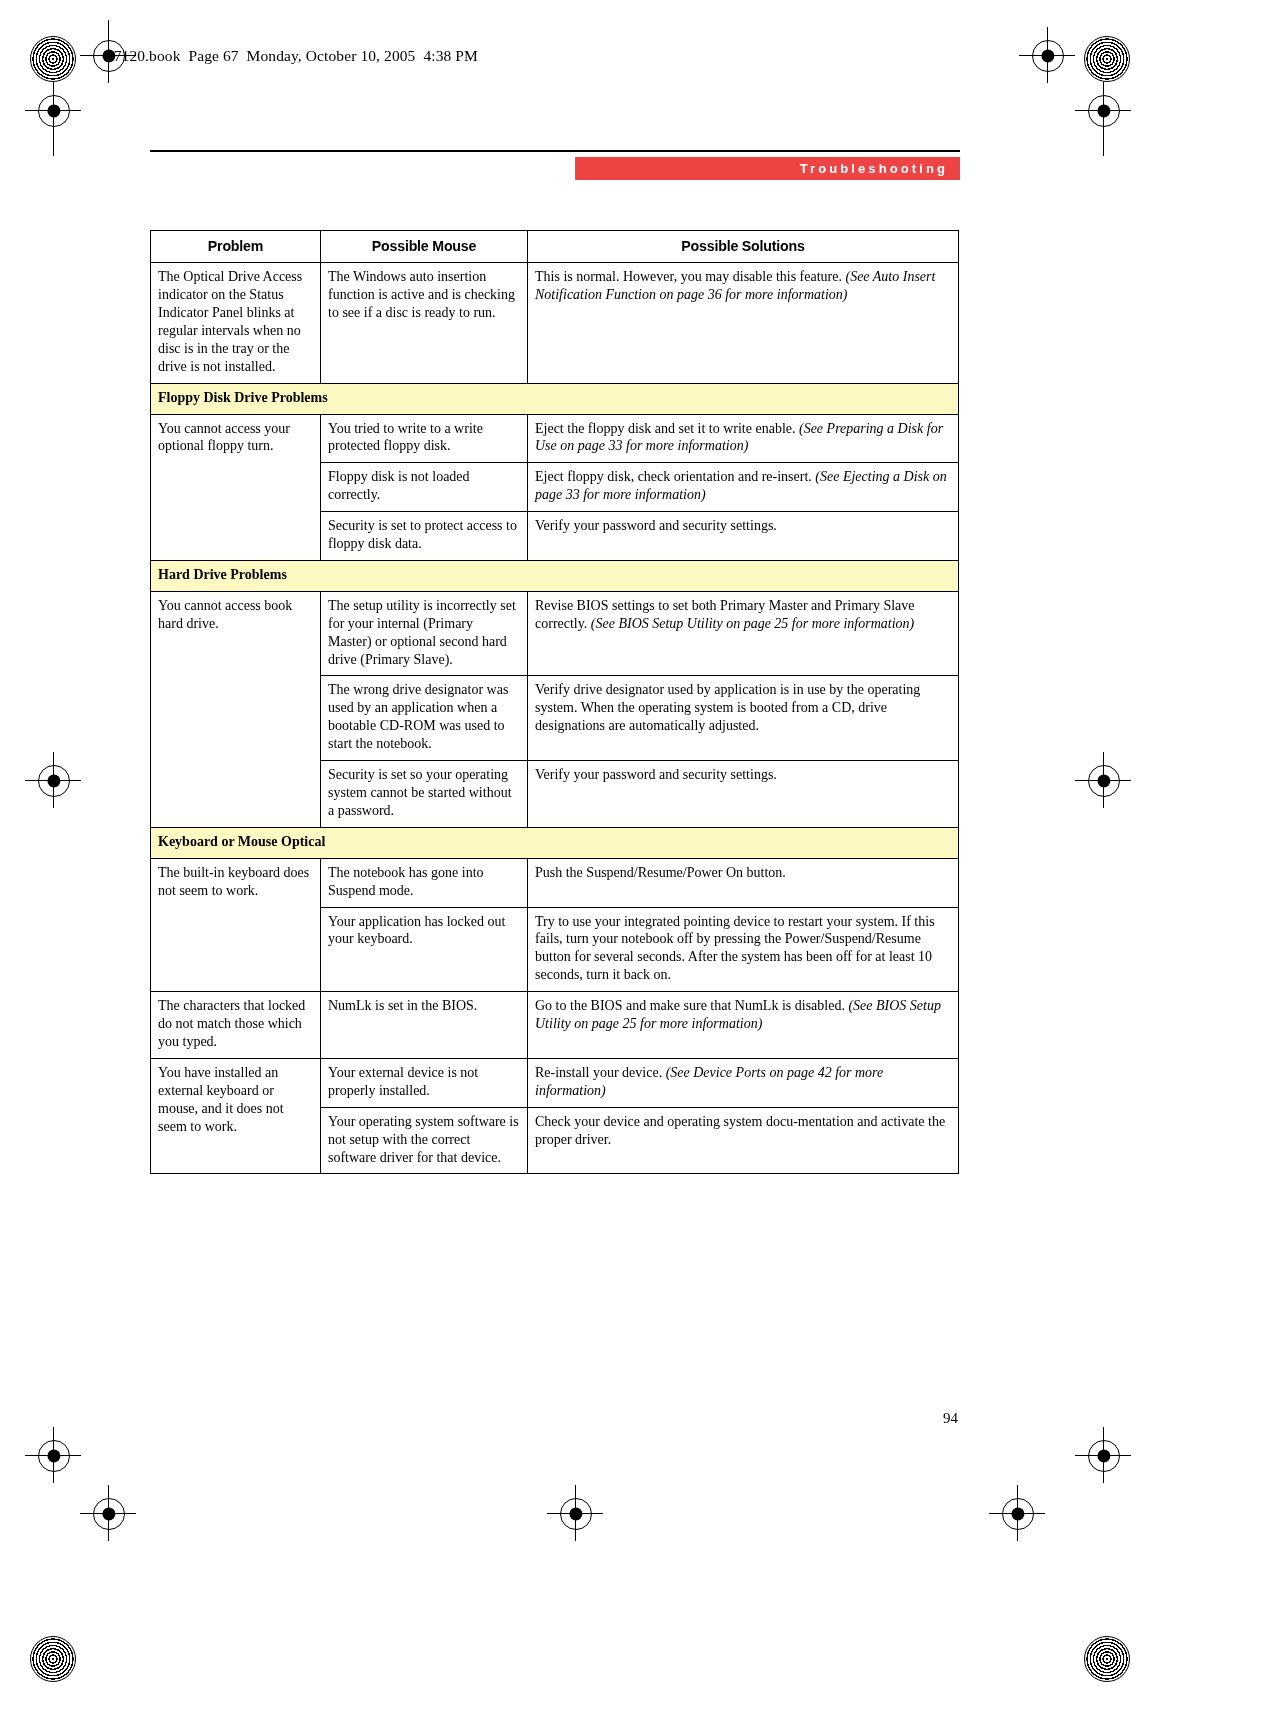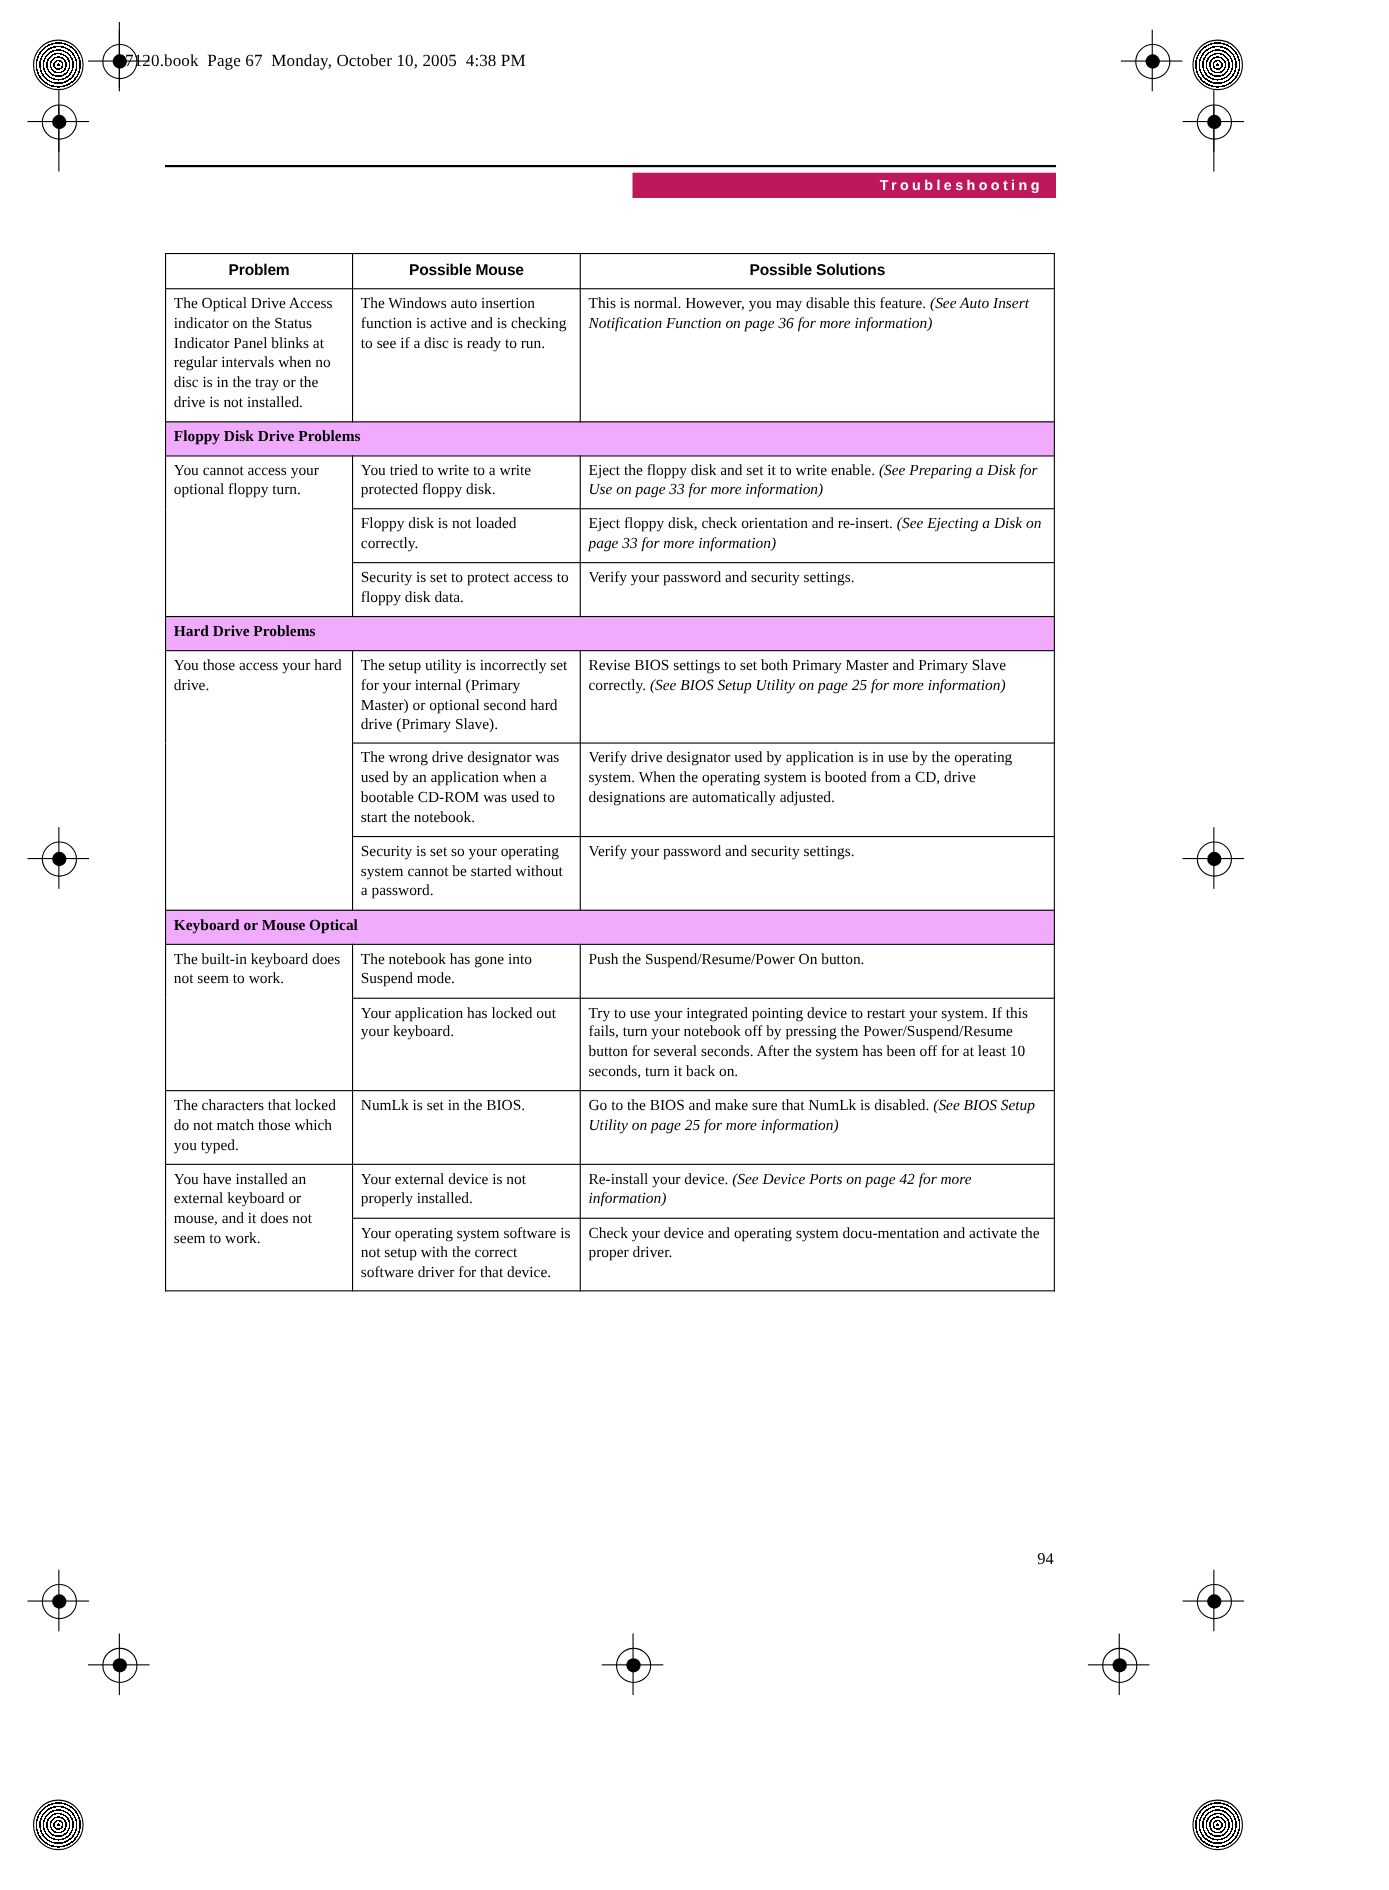--- a/index.html
+++ b/index.html
@@ -72,21 +72,21 @@
     height: 2px;
     background: #000;
   }
 
   .section-banner {
     position: absolute;
     left: 575px;
     top: 157px;
     width: 385px;
     height: 23px;
-    background: #be185d;
+    background: #ef4444;
     color: #ffffff;
     font-family: "Liberation Sans", "DejaVu Sans", sans-serif;
     font-weight: bold;
     font-size: 13px;
     letter-spacing: 3.1px;
     text-align: right;
     line-height: 23px;
     padding-right: 12px;
     box-sizing: border-box;
   }
@@ -113,21 +113,21 @@
     font-size: 14.2px;
     text-align: center;
     padding: 6px 4px 7px 4px;
     letter-spacing: -0.2px;
   }
   .col-problem  { width: 170px; }
   .col-cause    { width: 207px; }
   .col-solution { width: 431px; }
 
   td.section-head {
-    background: #f0abfc;
+    background: #fef9c3;
     font-weight: bold;
     font-size: 15.5px;
     padding: 5px 7px 6px 7px;
     margin-top: 18px;
   }
 
   .it { font-style: italic; }
   .bd { font-weight: normal; }
 
   .page-no {
@@ -225,21 +225,21 @@
         <td>Eject floppy disk, check orientation and re-insert. <span class="it">(See Ejecting a Disk on page 33 for more information)</span></td>
       </tr>
       <tr>
         <td>Security is set to protect access to floppy disk data.</td>
         <td>Verify your password and security settings.</td>
       </tr>
       <tr>
         <td colspan="3" class="section-head">Hard Drive Problems</td>
       </tr>
       <tr>
-        <td rowspan="3">You those access your hard drive.</td>
+        <td rowspan="3">You cannot access book hard drive.</td>
         <td>The setup utility is incorrectly set for your internal (Primary Master) or optional second hard drive (Primary Slave).</td>
         <td>Revise BIOS settings to set both Primary Master and Primary Slave correctly. <span class="it">(See BIOS Setup Utility on page 25 for more information)</span></td>
       </tr>
       <tr>
         <td>The wrong drive designator was used by an application when a bootable CD-ROM was used to start the notebook.</td>
         <td>Verify drive designator used by application is in use by the operating system. When the operating system is booted from a CD, drive designations are automatically adjusted.</td>
       </tr>
       <tr>
         <td>Security is set so your operating system cannot be started without a password.</td>
         <td>Verify your password and security settings.</td>

